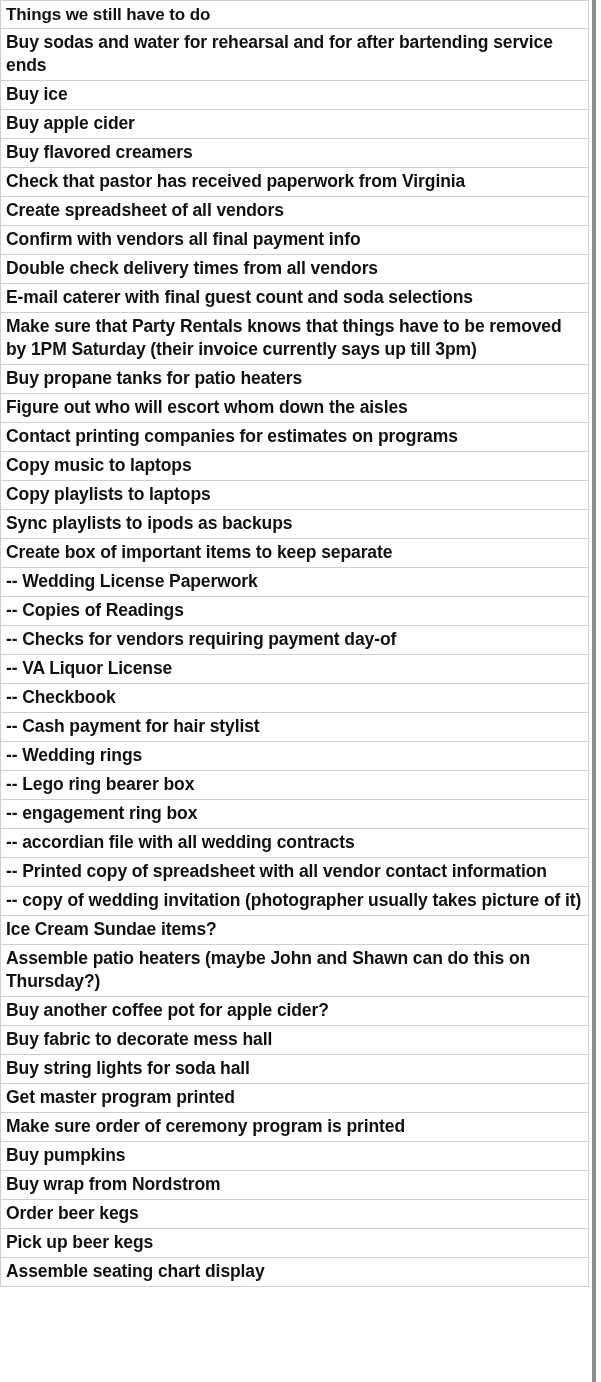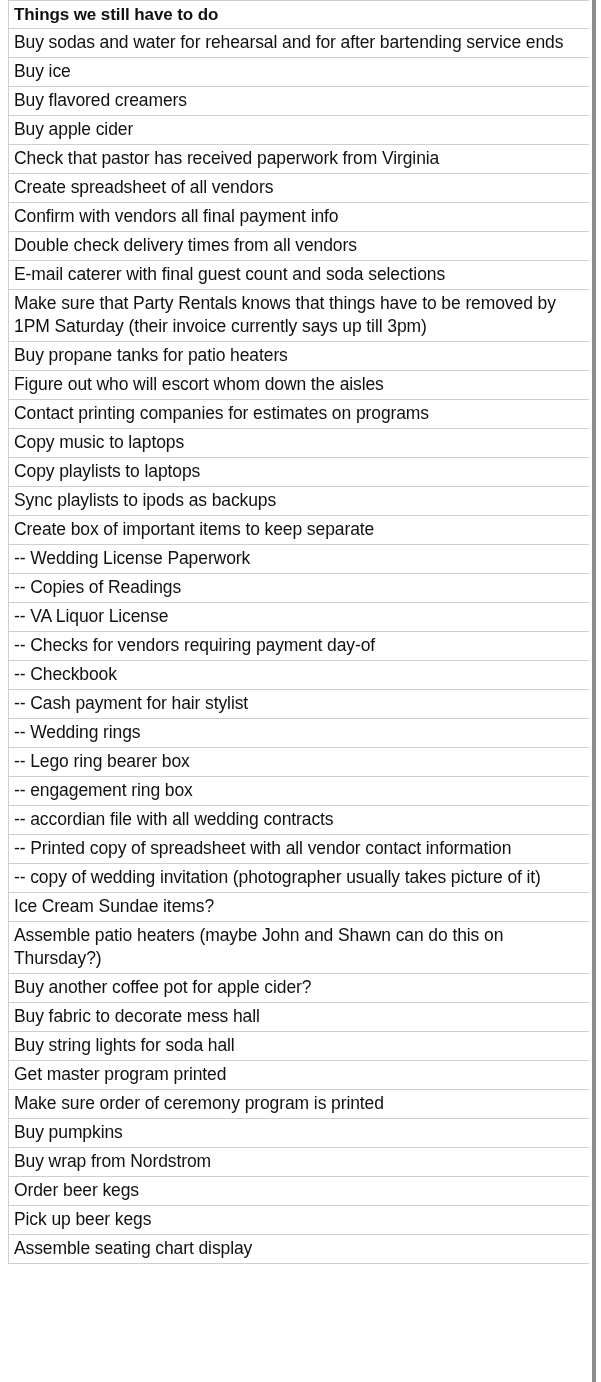--- a/index.html
+++ b/index.html
@@ -19,21 +19,21 @@
   .screenshot {
     position: relative;
     width: 601px;
     height: 1382px;
     background: #ffffff;
     box-sizing: border-box;
   }
 
   .todo-table-wrap {
     position: absolute;
-    left: 8px;
+    left: 0;
     top: 0;
     width: 589px;
     height: 1354px;
     box-sizing: border-box;
     background: #ffffff;
   }
 
   table.todo-table {
     width: 589px;
     border-collapse: collapse;
@@ -44,20 +44,21 @@
   table.todo-table td {
     border: 1px solid #cfcfcf;
     padding: 2px 4px 3px 5px;
     font-size: 17.5px;
     line-height: 23px;
     color: #111111;
     font-family: "Liberation Sans", sans-serif;
     vertical-align: top;
     background: #ffffff;
     letter-spacing: -0.1px;
+    font-weight: bold;
   }
 
   table.todo-table tr.header-row td {
     font-weight: bold;
     font-size: 17px;
     padding-top: 3px;
     padding-bottom: 3px;
     line-height: 21px;
   }
 
@@ -98,26 +99,26 @@
         <tr class="header-row">
           <td>Things we still have to do</td>
         </tr>
       <tr>
             <td>Buy sodas and water for rehearsal and for after bartending service ends</td>
           </tr>
           <tr>
             <td>Buy ice</td>
           </tr>
           <tr>
+            <td>Buy apple cider</td>
+          </tr>
+          <tr>
             <td>Buy flavored creamers</td>
           </tr>
           <tr>
-            <td>Buy apple cider</td>
-          </tr>
-          <tr>
             <td>Check that pastor has received paperwork from Virginia</td>
           </tr>
           <tr>
             <td>Create spreadsheet of all vendors</td>
           </tr>
           <tr>
             <td>Confirm with vendors all final payment info</td>
           </tr>
           <tr>
             <td>Double check delivery times from all vendors</td>
@@ -149,24 +150,24 @@
           <tr>
             <td>Create box of important items to keep separate</td>
           </tr>
           <tr>
             <td>-- Wedding License Paperwork</td>
           </tr>
           <tr>
             <td>-- Copies of Readings</td>
           </tr>
           <tr>
+            <td>-- Checks for vendors requiring payment day-of</td>
+          </tr>
+          <tr>
             <td>-- VA Liquor License</td>
-          </tr>
-          <tr>
-            <td>-- Checks for vendors requiring payment day-of</td>
           </tr>
           <tr>
             <td>-- Checkbook</td>
           </tr>
           <tr>
             <td>-- Cash payment for hair stylist</td>
           </tr>
           <tr>
             <td>-- Wedding rings</td>
           </tr>

